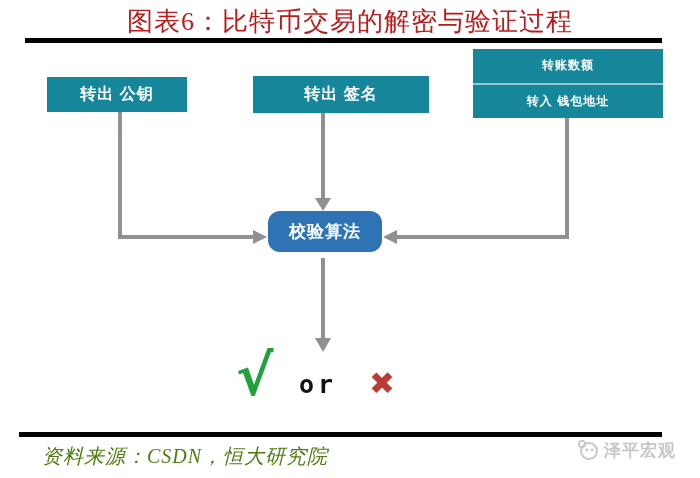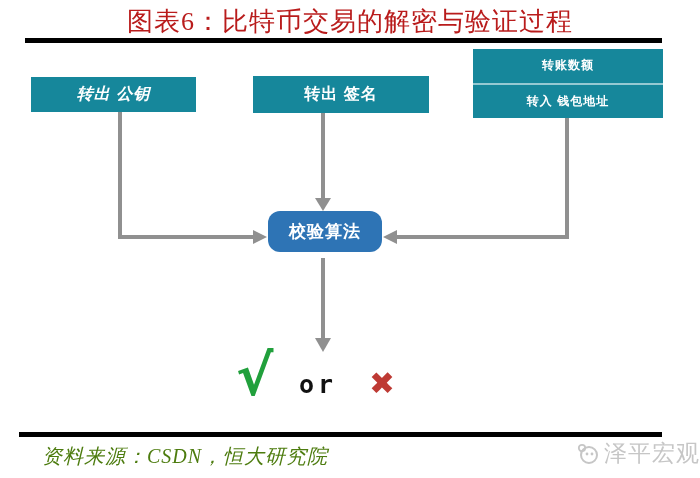--- a/index.html
+++ b/index.html
@@ -14,21 +14,21 @@
   }
   .rule{position:absolute;background:#000000;}
   .rule-top{left:25px;top:38px;width:637px;height:5px;}
   .rule-bottom{left:19px;top:432px;width:643px;height:5px;}
   .connectors{position:absolute;left:0;top:0;width:700px;height:478px;}
   .node{
     position:absolute;display:flex;align-items:center;justify-content:center;
     color:#ffffff;font-weight:bold;font-size:16px;letter-spacing:1px;
   }
   .teal{background:#16879B;}
-  .node-public-key{left:31px;top:77px;width:165px;height:35px;font-style:italic;}
+  .node-public-key{left:47px;top:77px;width:140px;height:35px;}
   .node-signature{left:253px;top:76px;width:176px;height:37px;}
   .node-input-group{
     left:473px;top:49px;width:190px;height:69px;background:#16879B;
     display:flex;flex-direction:column;position:absolute;
   }
   .cell{
     flex:1;display:flex;align-items:center;justify-content:center;
     color:#ffffff;font-weight:bold;font-size:12px;letter-spacing:1px;
   }
   .cell-top{border-bottom:2px solid rgba(255,255,255,0.55);}
@@ -53,21 +53,21 @@
   .source{
     position:absolute;left:42px;top:443px;
     font-family:"Liberation Serif","DejaVu Serif",serif;font-style:italic;
     font-size:20px;color:#4d7c0f;letter-spacing:1px;
   }
   .watermark{
     position:absolute;left:576px;top:438px;display:flex;align-items:center;gap:4px;
     color:#c6c6c6;
   }
   .watermark-text{
-    font-size:23px;letter-spacing:1px;font-weight:normal;
+    font-size:17px;letter-spacing:1px;font-weight:bold;
     font-family:"Liberation Sans",sans-serif;
   }
 </style>
 </head>
 <body>
 
 <div class="page">
 
   <div class="title">图表6：比特币交易的解密与验证过程</div>
 

